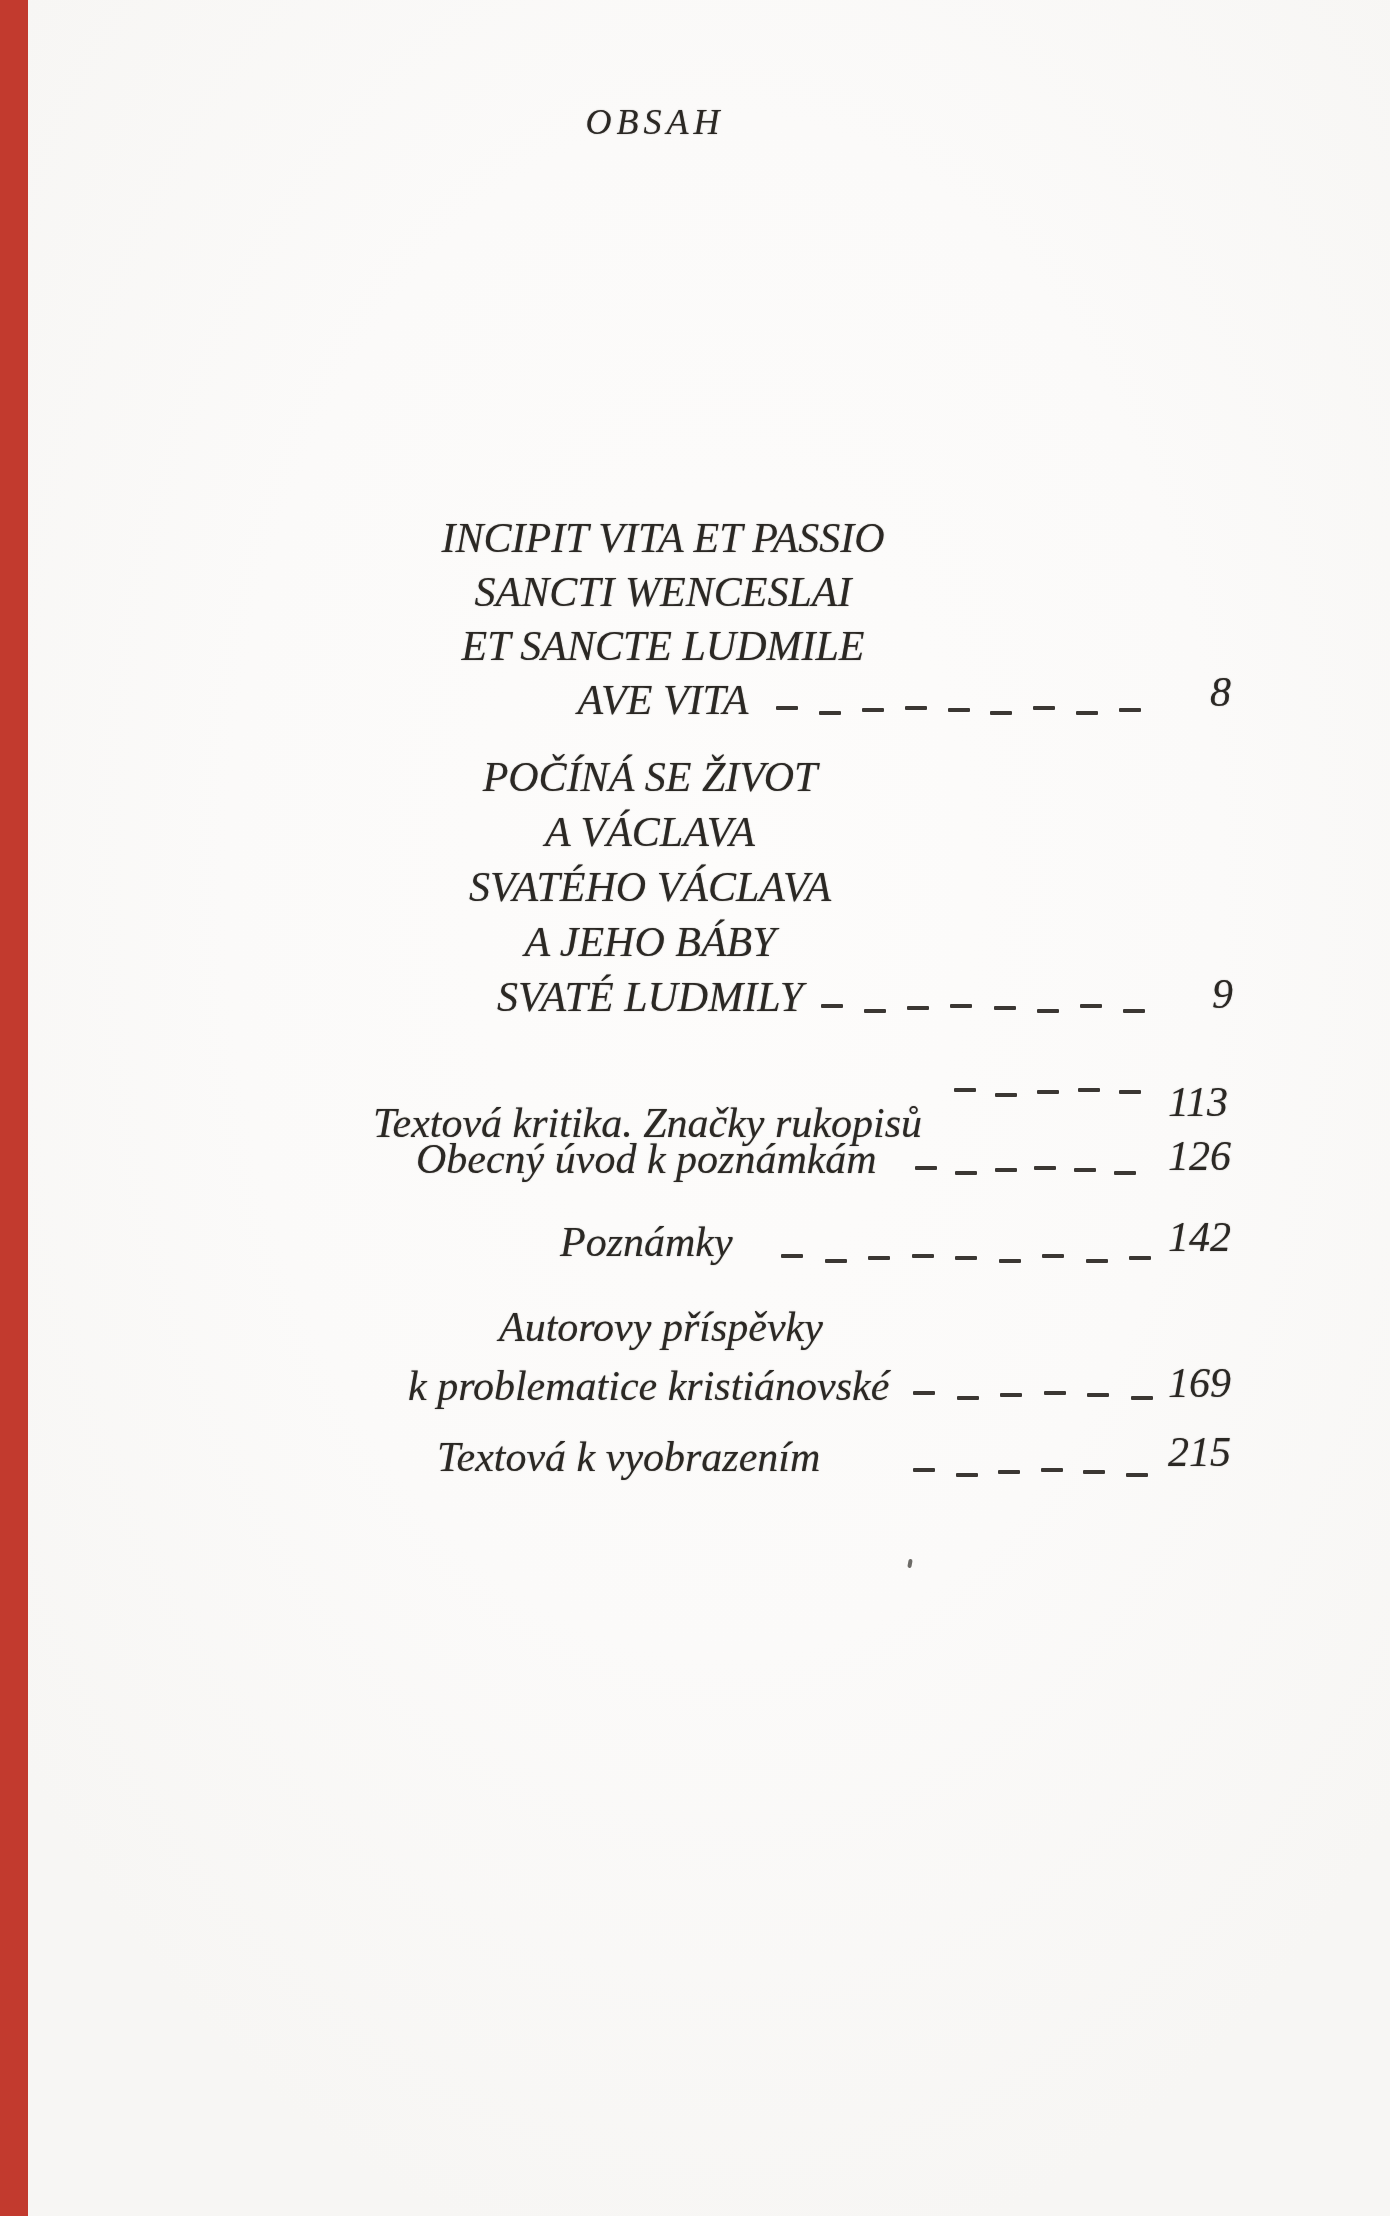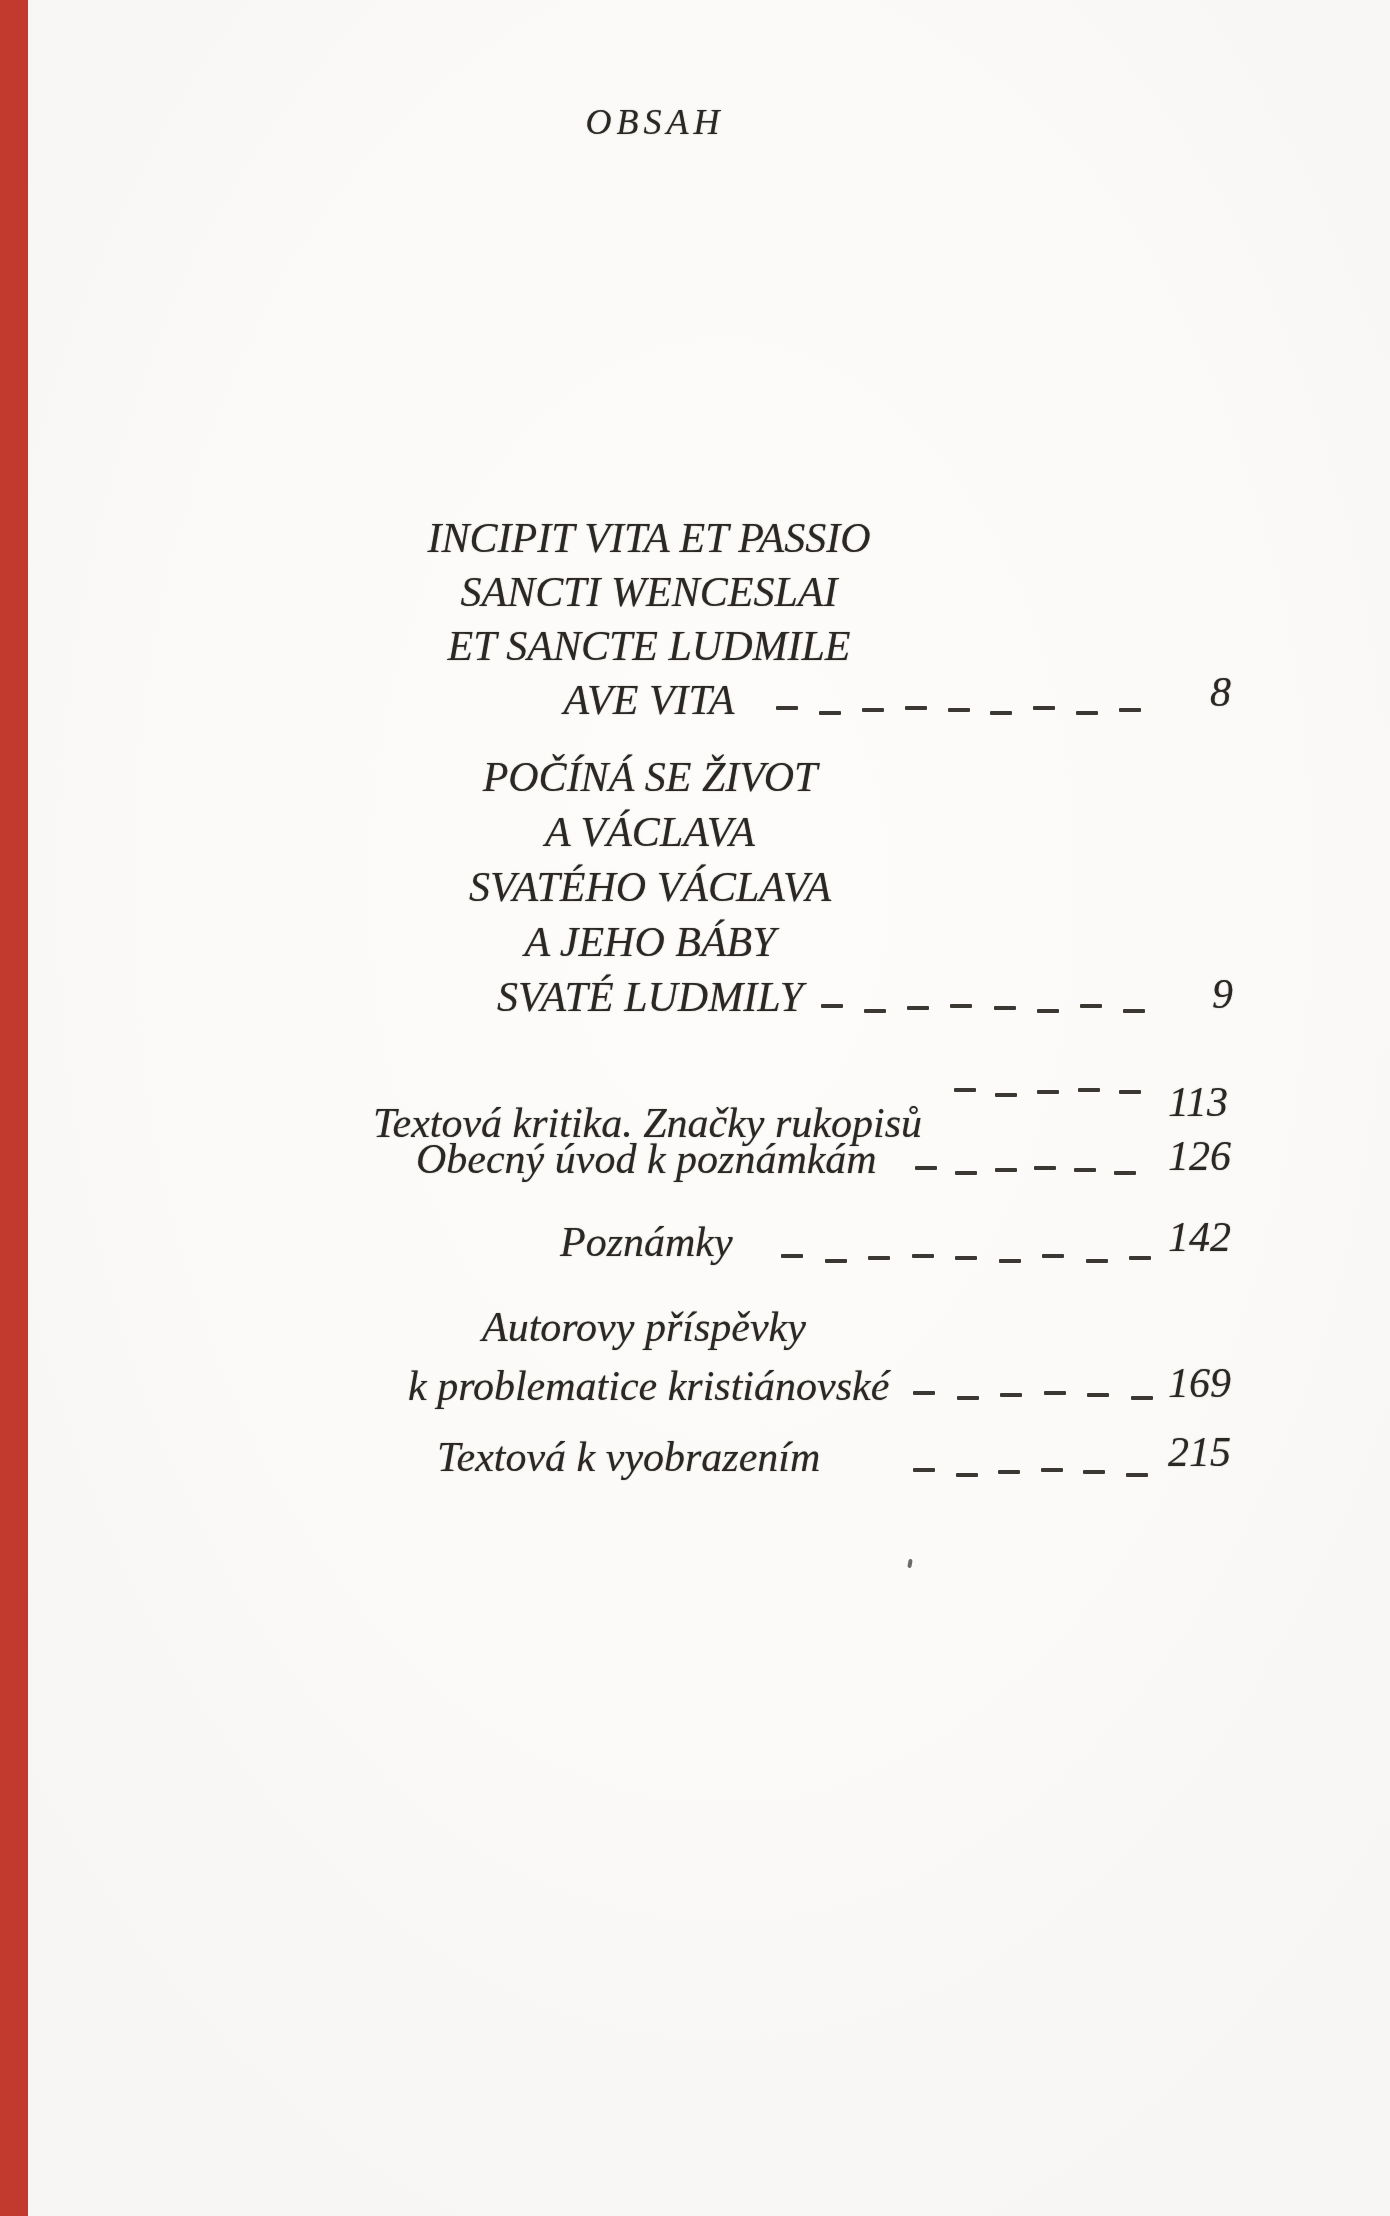--- a/index.html
+++ b/index.html
@@ -49,21 +49,21 @@
     text-shadow: 0 0 1.2px rgba(50, 46, 42, 0.55);
   }
   .caps-block {
     position: absolute;
     width: 600px;
     text-align: center;
   }
   .caps-block .line {
     display: block;
   }
-  .block-1 { left: 349px; top: 517px; }
+  .block-1 { left: 363px; top: 517px; }
   .block-1 .line { height: 54px; }
   .block-2 { left: 350px; top: 756px; }
   .block-2 .line { height: 55px; }
   .abs { position: absolute; }
   .page-num {
     position: absolute;
     font-size: 42px;
     line-height: 1;
     white-space: nowrap;
     text-shadow: 0 0 1.2px rgba(50, 46, 42, 0.55);
@@ -171,21 +171,21 @@
       <span></span>
       <span></span>
       <span></span>
       <span></span>
       <span></span>
       <span></span>
       <span></span>
     </div>
   <div class="page-num" style="left:1168px; top:1216px;">142</div>
 
-  <div class="line abs" style="left:482px; top:1306px;">Autorovy příspěvky</div>
+  <div class="line abs" style="left:499px; top:1306px;">Autorovy příspěvky</div>
   <div class="line abs" style="left:408px; top:1365px;">k problematice kristiánovské</div>
   <div class="leader" style="left:913px; top:1390px; width:240px;">
       <span></span>
       <span></span>
       <span></span>
       <span></span>
       <span></span>
       <span></span>
     </div>
   <div class="page-num" style="left:1168px; top:1362px;">169</div>

